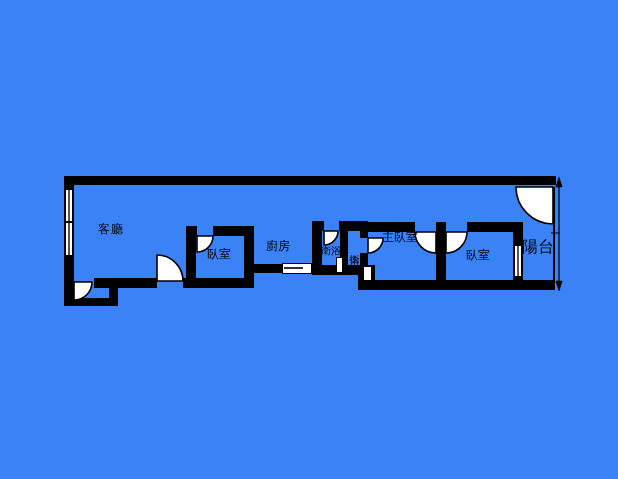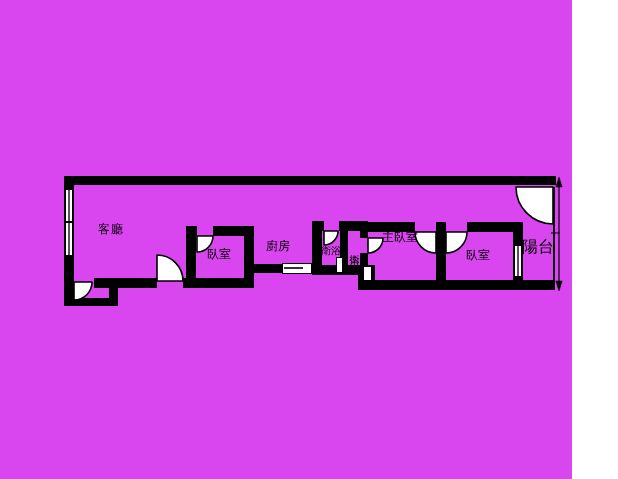--- a/index.html
+++ b/index.html
@@ -1,16 +1,16 @@
 <!DOCTYPE html>
 <html><head>
 <meta charset="utf-8">
 <style>
   html,body{margin:0;padding:0;background:#fff;}
-  #canvas{position:relative;width:572px;height:479px;background:#d946ef;overflow:hidden;
+  #canvas{position:relative;width:618px;height:479px;background:#3b82f6;overflow:hidden;
           font-family:"DejaVu Sans",sans-serif;}
   .w{position:absolute;background:#000;}
   .lbl{position:absolute;transform:translate(-50%,-50%);color:#000;white-space:nowrap;
        font-family:"DejaVu Sans",sans-serif;line-height:1;}
   .lbl.v{writing-mode:vertical-rl;letter-spacing:2px;}
   .win{position:absolute;background:#fff;border-left:2px solid #000;border-right:2px solid #000;box-sizing:border-box;}
   .win .mid{position:absolute;top:0;bottom:0;left:50%;width:1.5px;margin-left:-1px;background:#555;}
   .slot{position:absolute;background:#fff;border:1.5px solid #000;box-sizing:border-box;}
   svg{position:absolute;left:0;top:0;}
 </style>

